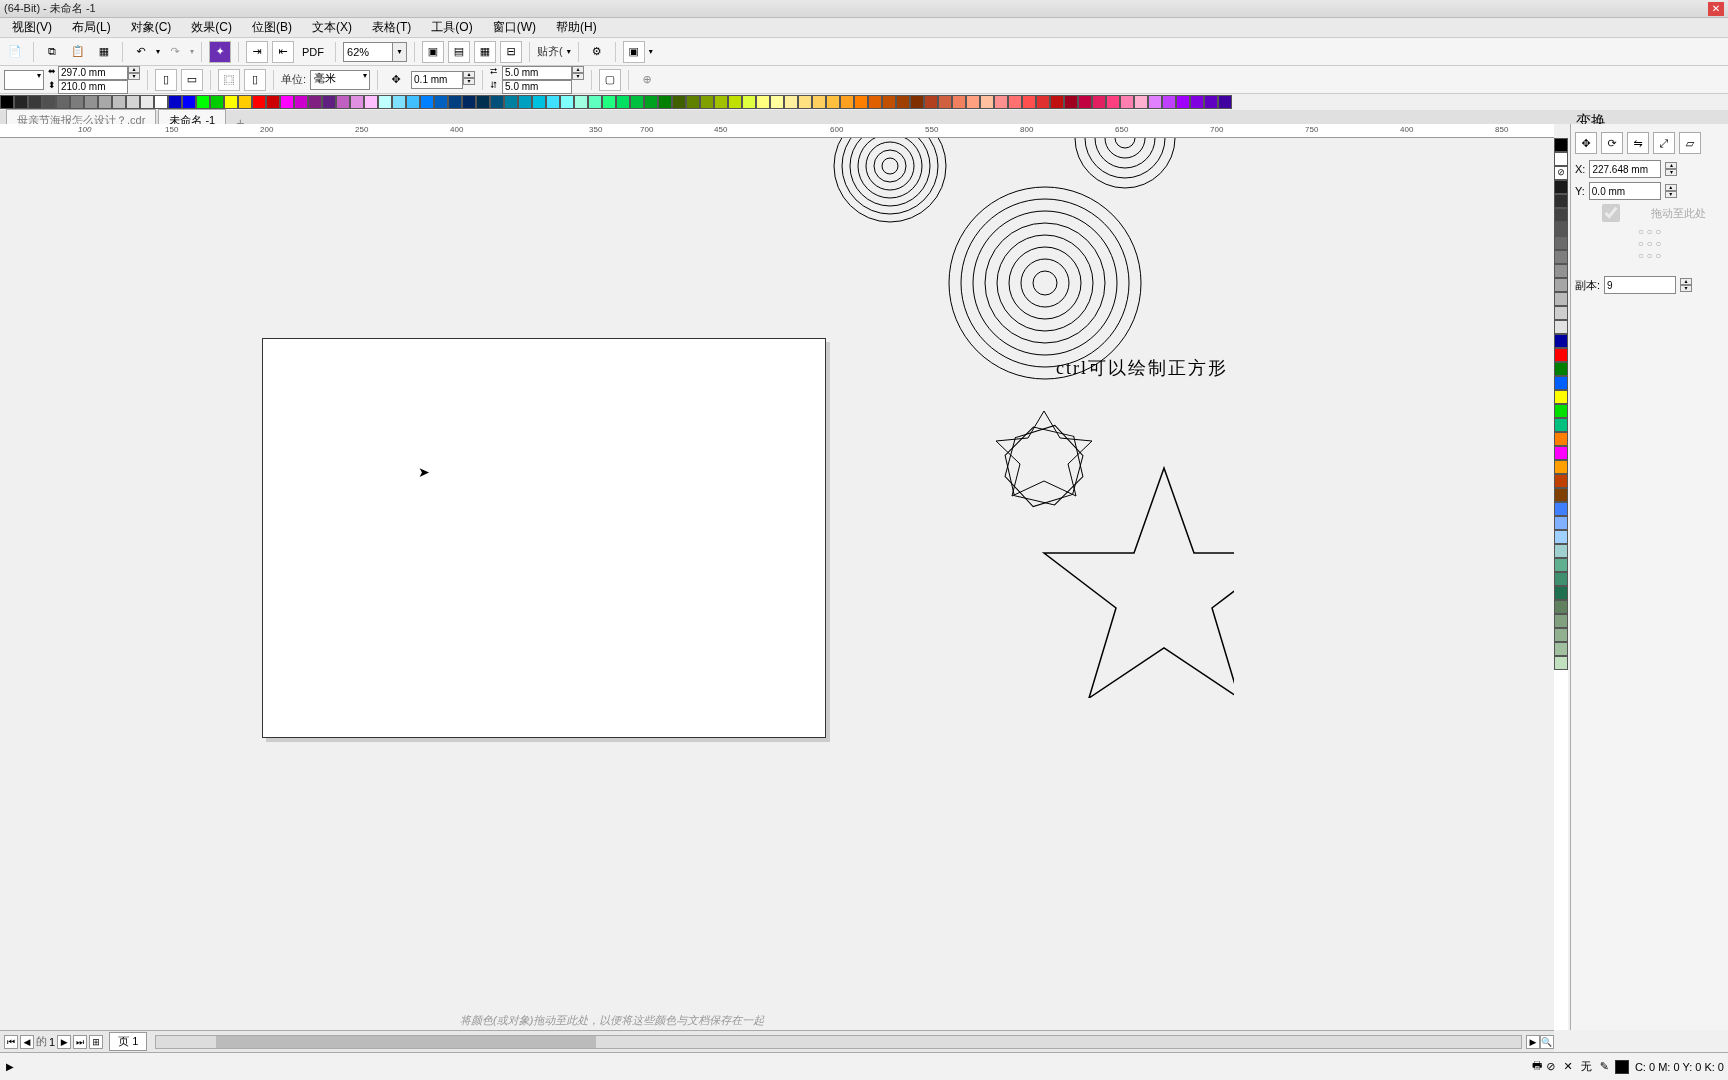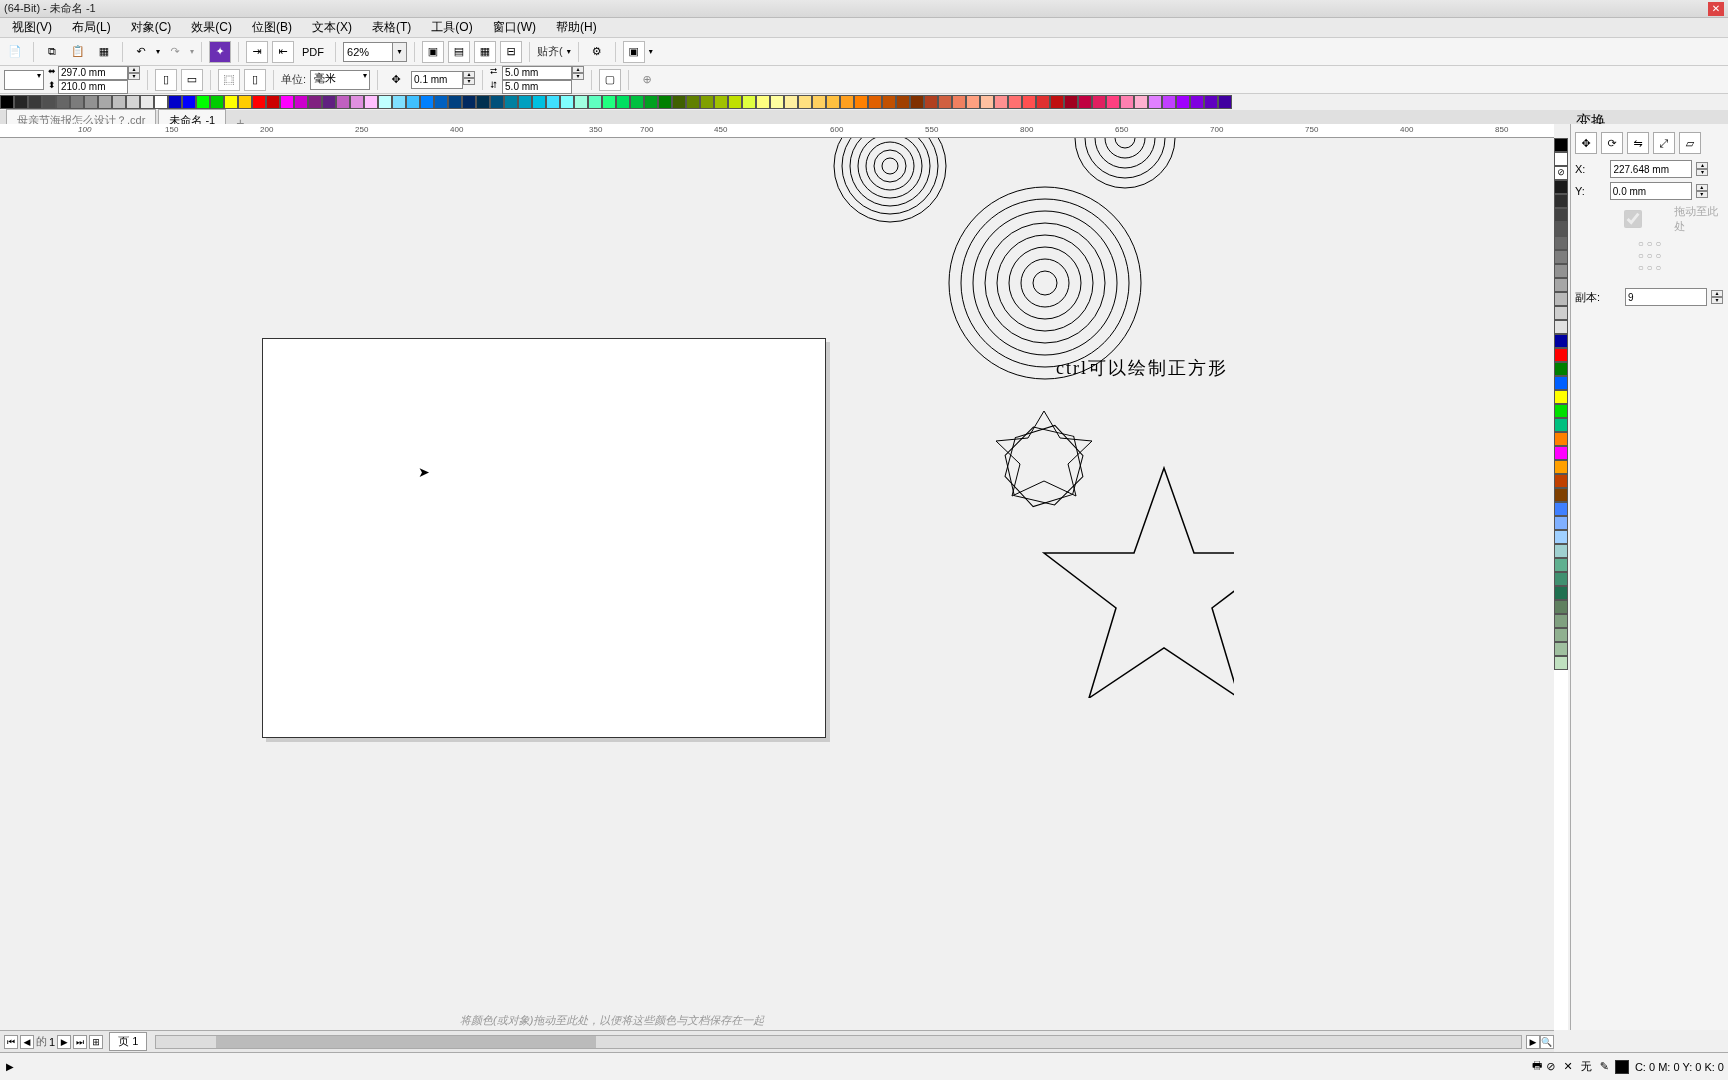--- a/index.html
+++ b/index.html
@@ -50,21 +50,21 @@
 
 
 .rcolors { position:absolute; top:14px; right:160px; width:14px; bottom:22px; background:#fff; display:flex; flex-direction:column; }
 .rcolors .sw { height:14px; border:1px solid #555; }
 
 
 .docker { position:absolute; top:0; right:0; width:158px; bottom:22px; background:#f4f4f4; border-left:1px solid #aaa; font-size:11px; padding:2px 4px; }
 .docker .icon-row { display:flex; gap:4px; margin:6px 0; }
 .docker .icon-row .ib { width:22px; height:22px; border:1px solid #aaa; background:#fff; font-size:11px; display:flex;align-items:center;justify-content:center; }
 .docker .field { display:flex; align-items:center; gap:4px; margin:4px 0; }
-.docker .field input { width:82px; height:18px; border:1px solid #888; font-size:10px; padding:0 2px;margin-left:21px; }
+.docker .field input { width:72px; height:18px; border:1px solid #888; font-size:10px; padding:0 2px; }
 .docker .copies-label { margin-top:14px; }
 .docker .greyed { color:#aaa; }
 
 
 .hscroll { position:absolute; left:0; right:174px; bottom:0; height:22px; background:#e8e8e8; border-top:1px solid #aaa; display:flex; align-items:center; font-size:11px; }
 .hscroll .pager { display:flex; align-items:center; gap:2px; padding:0 4px; }
 .hscroll .pg-btn { width:14px; height:14px; border:1px solid #999; background:#fff; font-size:9px; text-align:center; line-height:12px; }
 .hscroll .page-tab { background:#fff; border:1px solid #999; padding:1px 8px; margin-left:4px; }
 .hscroll .scrollbar-track { flex:1; height:14px; background:#ddd; margin:0 4px; position:relative; border:1px solid #aaa; }
 .hscroll .scrollbar-thumb { position:absolute; left:60px; width:380px; top:0; bottom:0; background:#bbb; }

